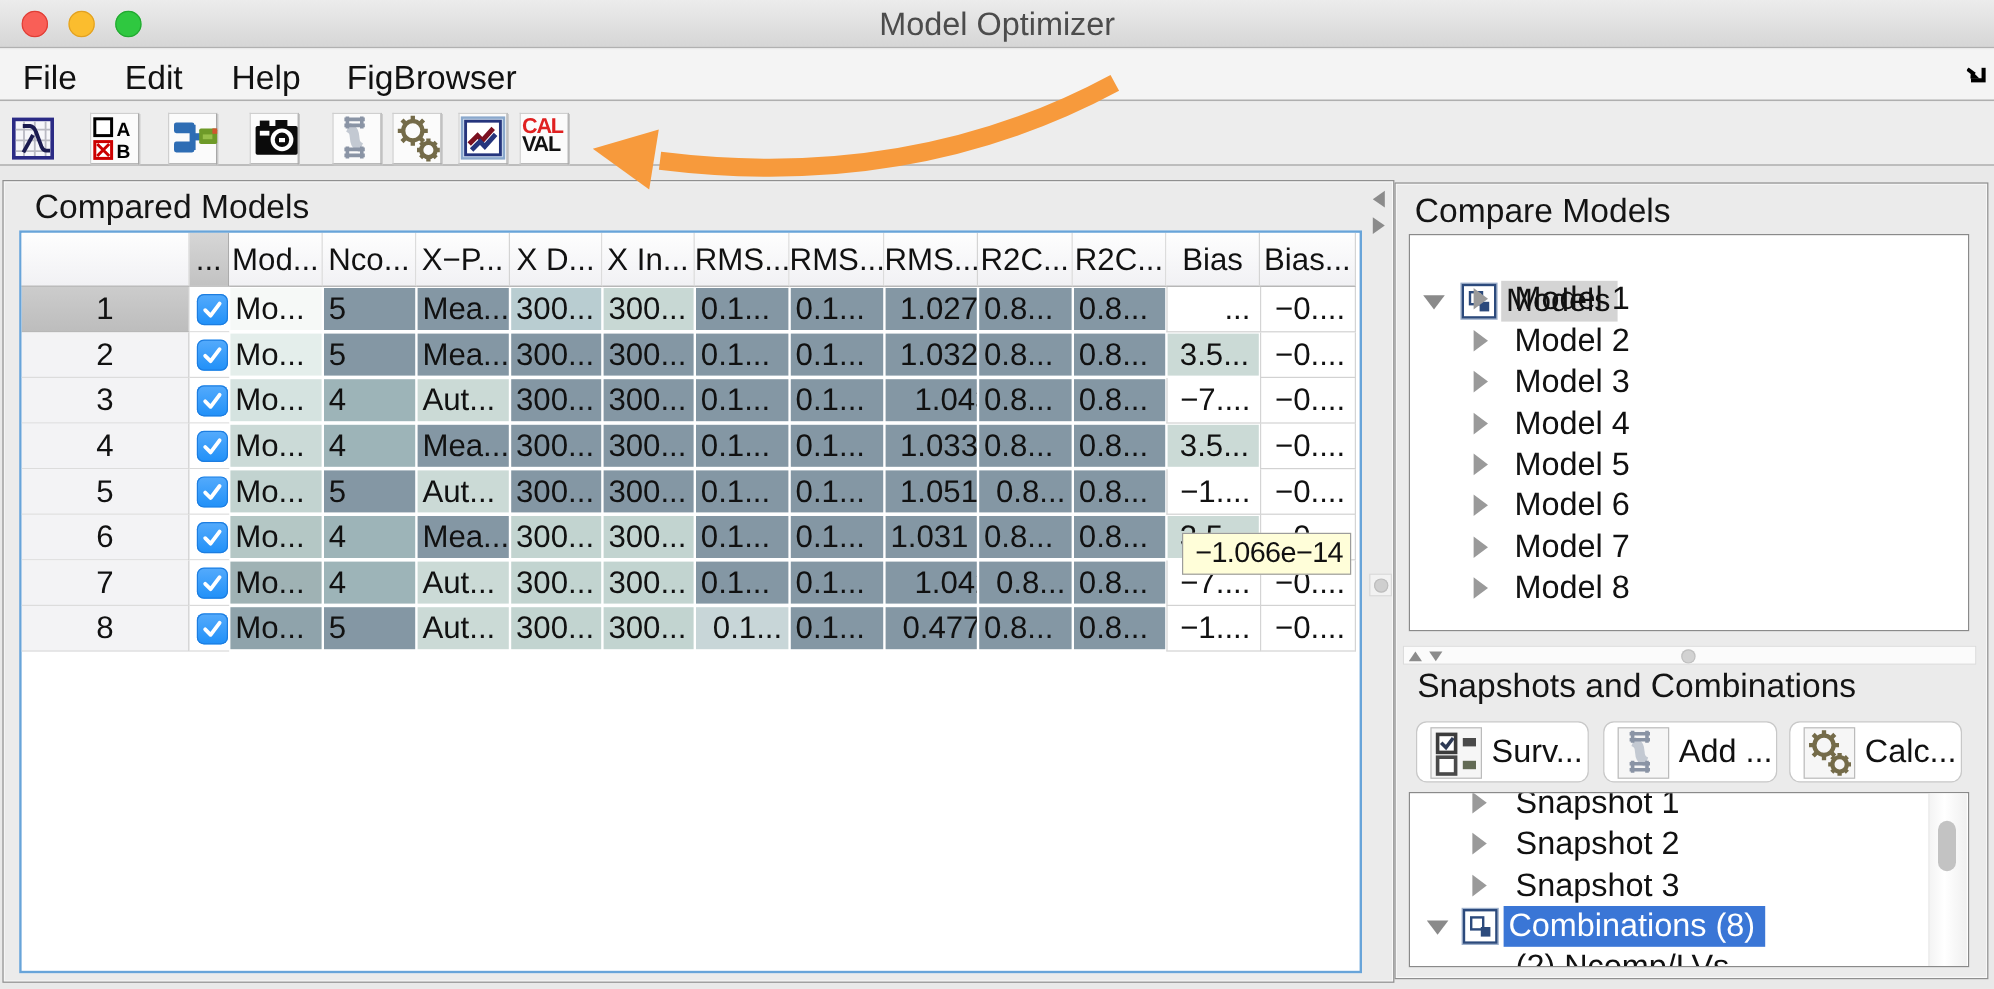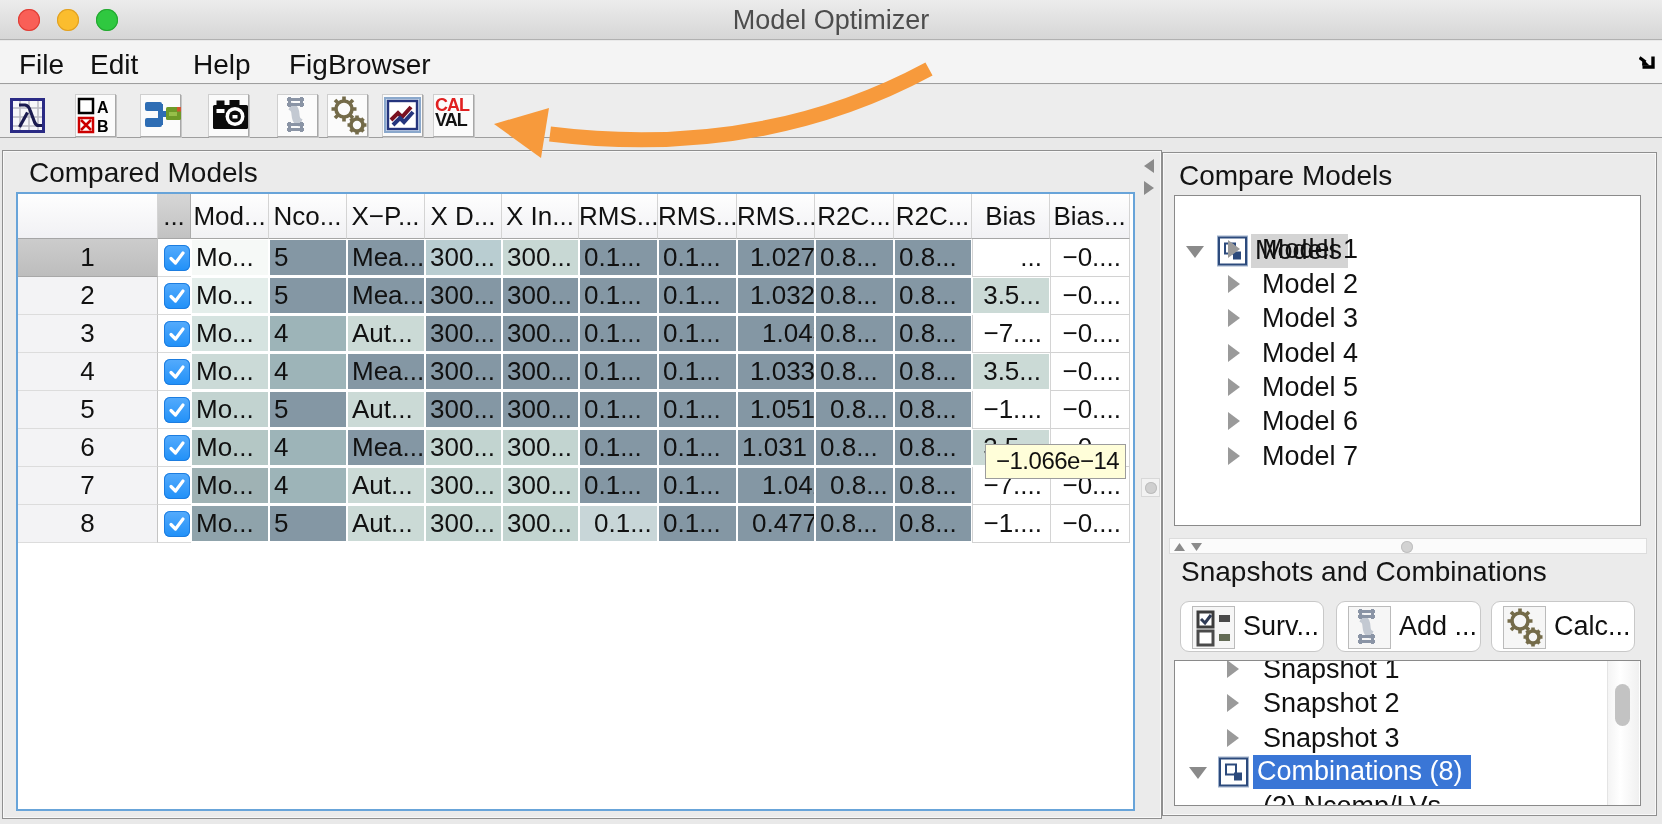--- a/index.html
+++ b/index.html
@@ -84,21 +84,21 @@
 <body>
 <div id="win">
   <div id="titlebar">
     <span class="light" style="left:18px; background:#f95f57; box-shadow:inset 0 0 0 1px #de3e36;"></span>
     <span class="light" style="left:57px; background:#fbbd2e; box-shadow:inset 0 0 0 1px #e0a023;"></span>
     <span class="light" style="left:96px; background:#2fc840; box-shadow:inset 0 0 0 1px #24a731;"></span>
     <div id="title">Model Optimizer</div>
   </div>
   <div id="menubar">
     <span class="mi" style="left:19px;">File</span>
-    <span class="mi" style="left:90px;">Edit</span>
+    <span class="mi" style="left:104px;">Edit</span>
     <span class="mi" style="left:193px;">Help</span>
     <span class="mi" style="left:289px;">FigBrowser</span>
     <svg id="dockico" width="16" height="13" viewBox="0 0 16 13">
         <path d="M14 0.5 V11 H3.5" stroke="#000" stroke-width="3.4" fill="none"></path>
         <path d="M0.5 1.5 L6.5 6" stroke="#000" stroke-width="3.2" fill="none"></path>
         <path d="M3.5 2.5 L10.5 9.5 L3 9.5 Z" fill="#000"></path>
       </svg>
   </div>
   <div id="toolbar">
     <div style="position:absolute;left:10px;top:13px;width:35px;height:35px;background:#f6f6fa;border:3px solid #2b2b85;">
@@ -552,20 +552,24 @@
           <span class="tlab" style="left:87px;">Model 5</span>
         </div>
 <div class="trow" style="top:208px;">
           <span class="tri tr" style="left:53px;"></span>
           <span class="tlab" style="left:87px;">Model 6</span>
         </div>
 <div class="trow" style="top:243px;">
           <span class="tri tr" style="left:53px;"></span>
           <span class="tlab" style="left:87px;">Model 7</span>
         </div>
+<div class="trow" style="top:277px;">
+          <span class="tri tr" style="left:53px;"></span>
+          <span class="tlab" style="left:87px;">Model 8</span>
+        </div>
     </div>
     <div id="midstrip">
       <svg style="position:absolute;left:4px;top:3px;" width="34" height="10" viewBox="0 0 34 10">
           <path d="M0 9 L5.5 1 L11 9 Z" fill="#8b8b8b"></path>
           <path d="M17 1 L22.5 9 L28 1 Z" fill="#8b8b8b"></path>
         </svg>
       <span style="position:absolute;left:231px;top:2px;width:12px;height:12px;border-radius:50%;background:#d2d2d2;box-shadow:inset 0 0 0 1px #c0c0c0;"></span>
     </div>
     <div id="snaptitle">Snapshots and Combinations</div>
     <div class="sbtn" style="left:17px;width:144px;">

